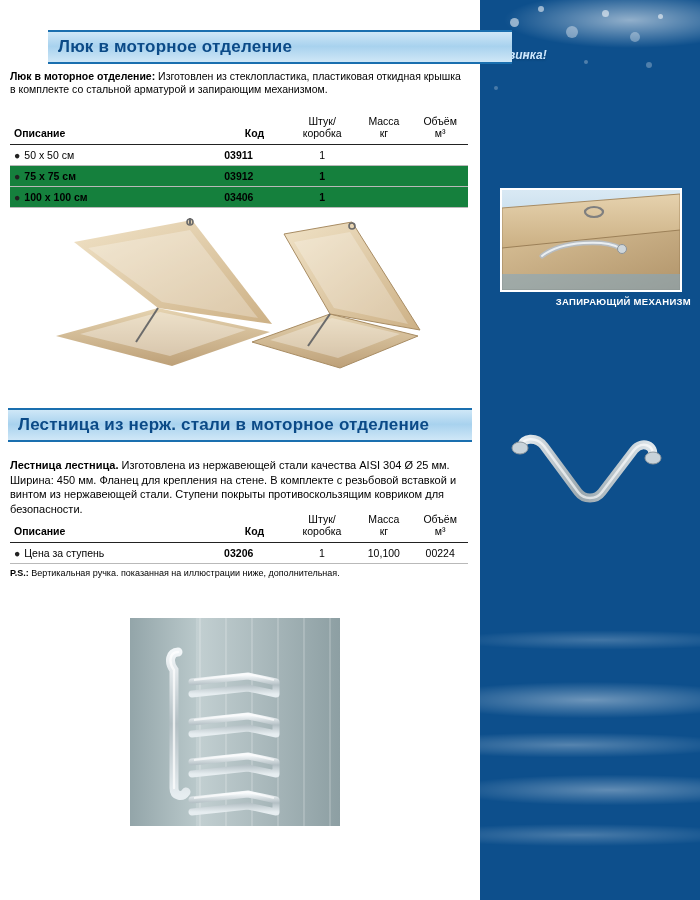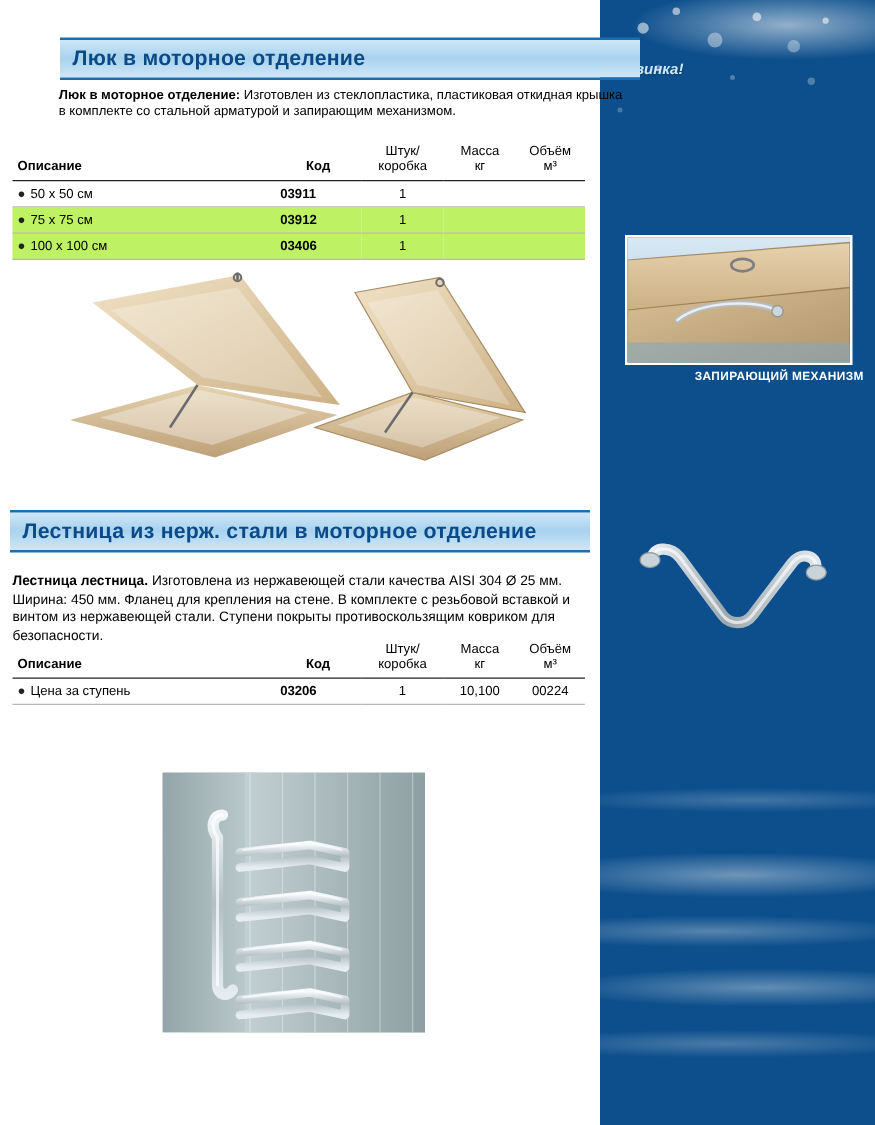--- a/index.html
+++ b/index.html
@@ -68,37 +68,37 @@
     letter-spacing:.2px;
   }
   .sec1{top:30px;margin-left:40px;}
   .sec2{top:408px;}
 
   .intro{
     position:absolute;left:10px;width:458px;
     font-size:10.5px;line-height:13px;color:#000;
   }
   .intro b{font-weight:bold;}
-  .intro1{top:70px;margin-left:37px;}
+  .intro1{top:70px;}
   .intro2{top:458px;font-size:11px;line-height:14.5px;}
 
   
   table.spec{
     position:absolute;border-collapse:collapse;width:458px;left:10px;
     font-size:10.5px;
   }
   table.spec th{
     font-weight:bold;font-size:10.5px;padding:3px 4px 5px 4px;
     vertical-align:bottom;border-bottom:1.5px solid #222;
   }
   table.spec th.desc{text-align:left;}
   table.spec td{
     padding:4px 4px;border-bottom:1px solid #b9b9b9;
   }
-  table.spec tr.alt td{background:#bef264;}
+  table.spec tr.alt td{background:#15803d;font-weight:bold;}
   td.desc{text-align:left;}
   td.code{font-weight:bold;}
   td.num{text-align:center;}
   .bullet{color:#222;margin-right:4px;}
   .hdr-sub{display:block;font-weight:normal;}
   .t1{top:112px;}
   .t2{top:510px;}
 
   .ps{
     position:absolute;left:10px;top:568px;width:460px;
@@ -295,20 +295,23 @@
       <tr>
         <td class="desc"><span class="bullet">●</span><span>Цена за ступень</span></td>
         <td class="code">03206</td>
         <td class="num">1</td>
         <td class="num">10,100</td>
         <td class="num">00224</td>
       </tr>
     </tbody>
   </table>
 
+  <div class="ps">
+    <b>P.S.:</b><span> Вертикальная ручка. показанная на иллюстрации ниже, дополнительная.</span>
+  </div>
 
   <div class="ladder-scene">
     <svg viewBox="0 0 210 208" width="210" height="208">
       <defs>
         <linearGradient id="wallL" x1="0" y1="0" x2="1" y2="0">
           <stop offset="0%" stop-color="#93a5a9"></stop>
             <stop offset="100%" stop-color="#b9c8ca"></stop>
         </linearGradient>
         <linearGradient id="wallR" x1="0" y1="0" x2="1" y2="0">
           <stop offset="0%" stop-color="#c3d0d2"></stop>

